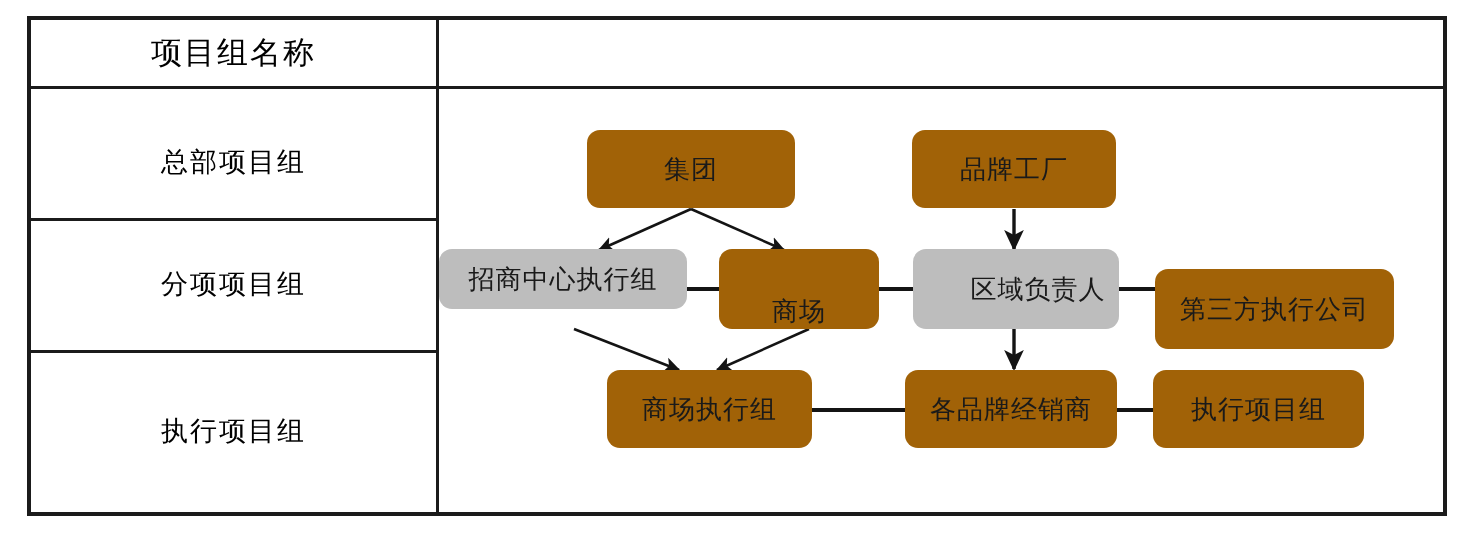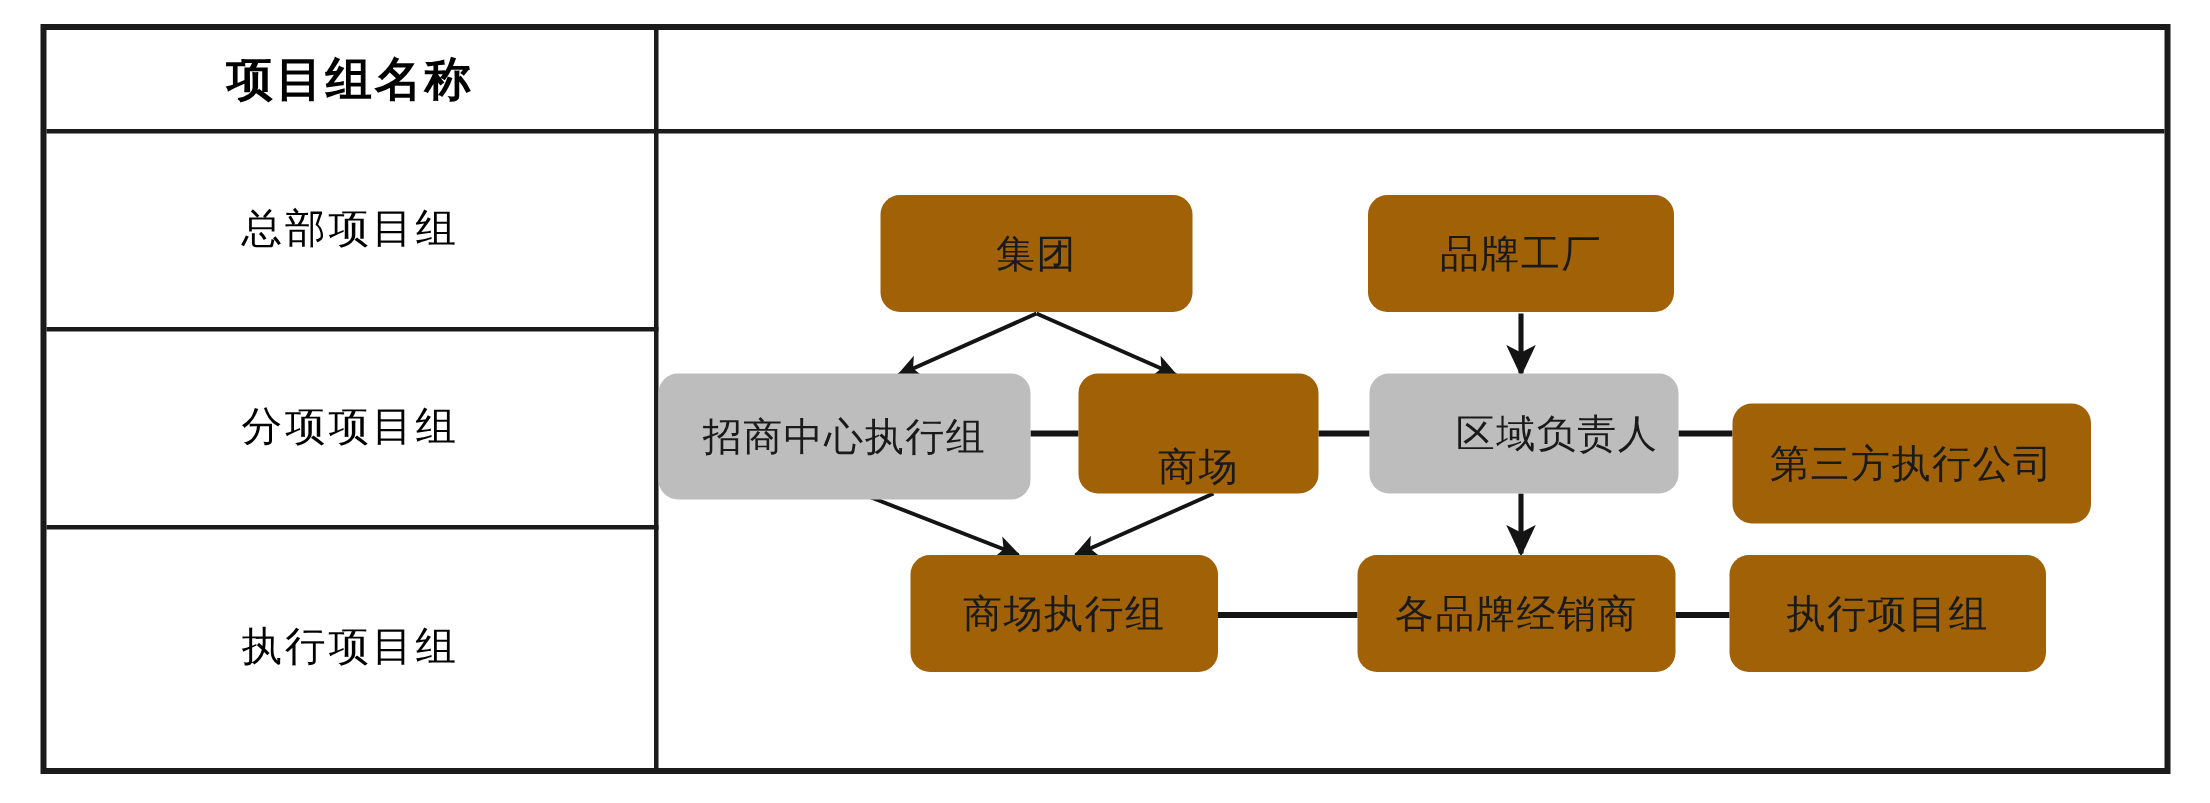--- a/index.html
+++ b/index.html
@@ -63,21 +63,21 @@
     display: flex;
     align-items: center;
     justify-content: center;
     text-align: center;
     color: #000;
   }
   .left-cell span { display: inline-block; }
 
   .hdr-text {
     font-size: 31px;
-    font-weight: bold;
+    font-weight: normal;
     letter-spacing: 2px;
   }
   .row-text {
     font-size: 27px;
     font-weight: normal;
     letter-spacing: 2px;
   }
 
   
   .right-cell {
@@ -148,21 +148,21 @@
     <div class="col-divider"></div>
 
     <div class="hrule full" style="top:66px;"></div>
     <div class="hrule left" style="top:198px;"></div>
     <div class="hrule left" style="top:330px;"></div>
 
     <div class="left-cell" style="top:0px;height:66px;">
       <span class="hdr-text">项目组名称</span>
     </div>
 
-    <div class="left-cell" style="top:66px;height:132px;">
+    <div class="left-cell" style="top:76px;height:132px;">
       <span class="row-text">总部项目组</span>
     </div>
 
     <div class="left-cell" style="top:198px;height:132px;">
       <span class="row-text">分项项目组</span>
     </div>
 
     <div class="left-cell" style="top:330px;height:162px;">
       <span class="row-text">执行项目组</span>
     </div>
@@ -199,21 +199,21 @@
         <div class="hline" style="left:678px;top:322px;width:36px;"></div>
 
         <div class="node" style="left:148px;top:44px;width:208px;height:78px;">
           <span>集团</span>
         </div>
 
         <div class="node" style="left:473px;top:44px;width:204px;height:78px;">
           <span>品牌工厂</span>
         </div>
 
-        <div class="node dark" style="left:0px;top:163px;width:248px;height:84px;text-align:center;">
+        <div class="node dark" style="left:0px;top:163px;width:248px;height:60px;text-align:center;">
           <span>招商中心执行组</span>
         </div>
 
         <div class="node" style="left:280px;top:163px;width:160px;height:80px;align-items:flex-end;">
           <span>商场</span>
         </div>
 
         <div class="node dark" style="left:474px;top:163px;width:206px;height:80px;padding-left:44px;">
           <span>区域负责人</span>
         </div>

